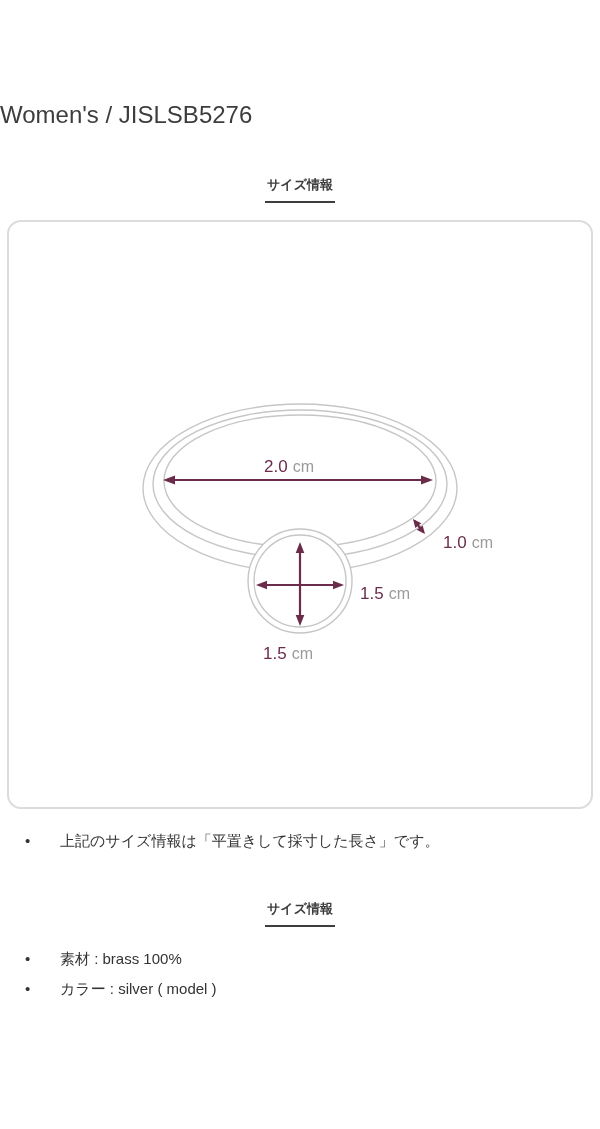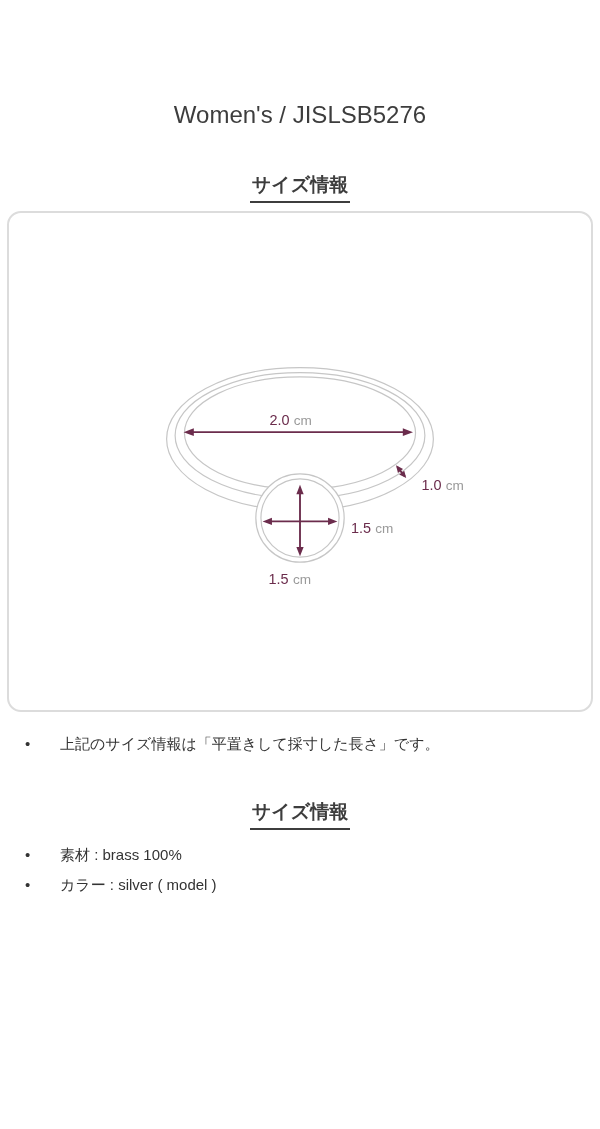--- a/index.html
+++ b/index.html
@@ -16,42 +16,41 @@
     width:600px;height:1129px;
     background:var(--background);
     color:var(--text);
     font-family:"Liberation Sans","DejaVu Sans",sans-serif;
     overflow:hidden;
   }
   .page{width:600px;height:1129px;position:relative;}
 
   .title{
     margin:95px 0 0;
-    text-align:center;
     font-size:24px;
     font-weight:400;
     line-height:40px;
     color:var(--text);
   }
 
   .section-title{
     width:fit-content;
-    margin:39px auto 8px;
+    margin:39px auto 17px;
     padding:0 2px 5px;
-    font-size:19px;
+    font-size:13px;
     font-weight:700;
     line-height:22px;
     color:var(--text);
     border-bottom:2px solid var(--text);
   }
   .section-title.second{margin-top:42px;}
 
   .diagram-box{
     margin:5px 7px 0;
-    height:501px;
+    height:589px;
     border:2px solid var(--border);
     border-radius:14px;
     position:relative;
     background:var(--background);
   }
   .ring-diagram{
     position:absolute;
     left:0;top:0;
     width:100%;height:100%;
   }

